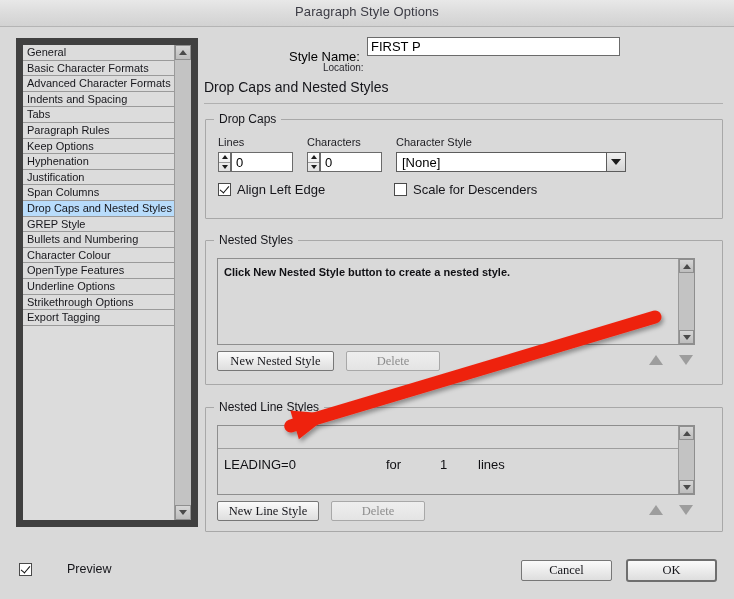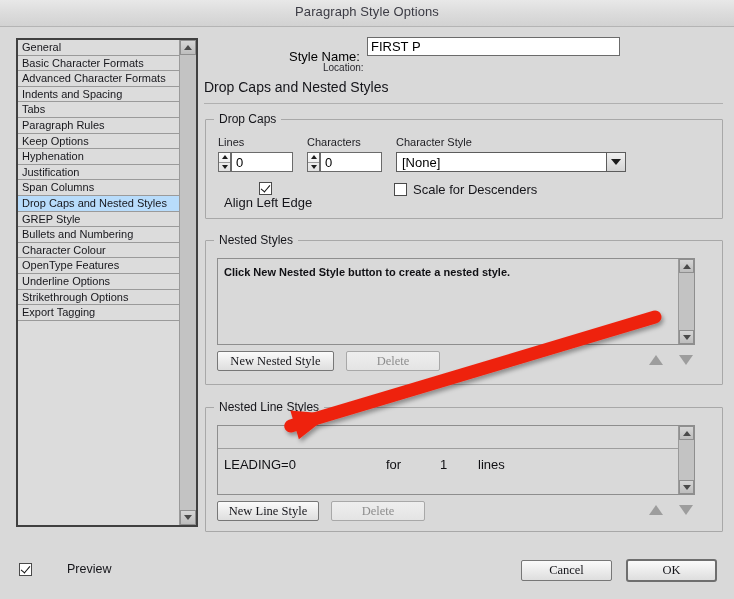--- a/index.html
+++ b/index.html
@@ -50,21 +50,21 @@
   }
 
   
   .nav-wrap {
     position: absolute;
     left: 16px;
     top: 11px;
     width: 182px;
     height: 489px;
     background: #0f766e;
-    border: 2px solid #404040;
+    border: 7px solid #404040;
     box-sizing: border-box;
   }
   .nav-list {
     position: absolute;
     left: 0; top: 0;
     width: 164px;
     height: 100%;
     box-sizing: border-box;
     overflow: hidden;
   }
@@ -546,21 +546,21 @@
         </div>
         <input class="num-input" style="left: 114px; top: 32px; width: 62px;" type="text" value="0">
 
         <div class="combo" style="left:190px; top:32px; width:230px;">
           <div class="combo-value">[None]</div>
           <div class="combo-arrow">
               <div class="tri-down-md"></div>
             </div>
         </div>
 
-        <div class="checkbox-row" style="left:12px; top:62px;flex-direction:column;">
+        <div class="checkbox-row" style="left:12px; top:62px;">
           <div class="checkbox-box checked"></div>
           <div class="checkbox-label">Align Left Edge</div>
         </div>
         <div class="checkbox-row" style="left:188px; top:62px;">
           <div class="checkbox-box"></div>
           <div class="checkbox-label">Scale for Descenders</div>
         </div>
       </div>
 
       <div class="group" id="group-nested">

